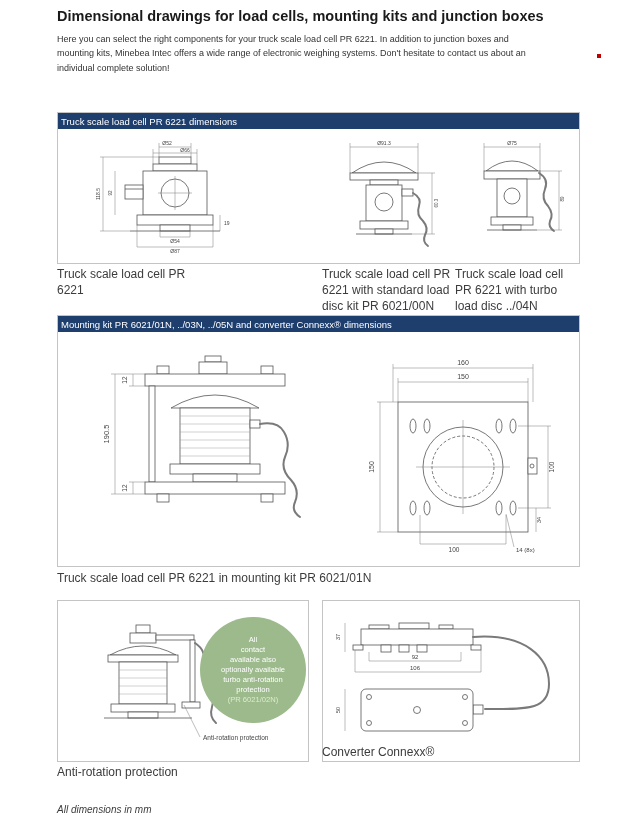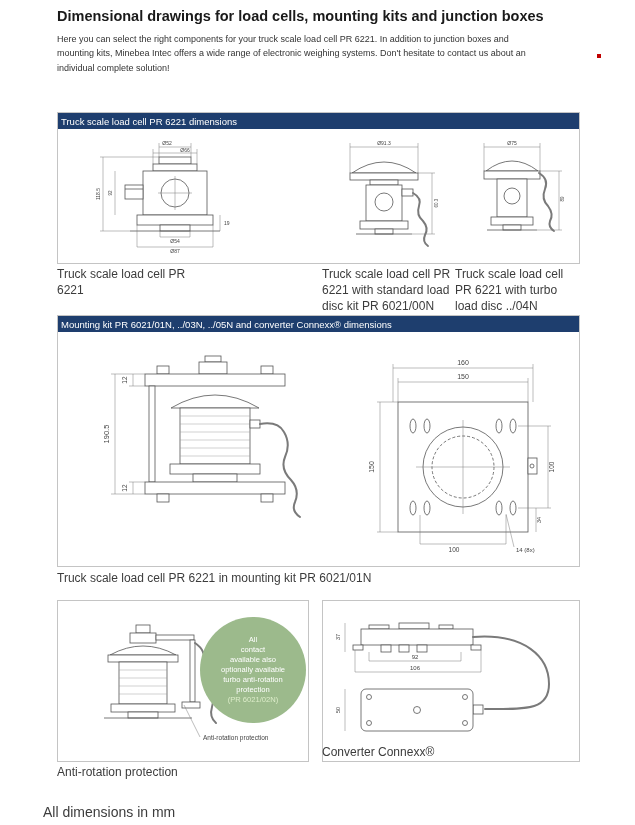--- a/index.html
+++ b/index.html
@@ -6,21 +6,21 @@
   body{width:635px;height:825px;position:relative;background:#ffffff;
        font-family:"Liberation Sans",sans-serif;color:#222;overflow:hidden;}
   .abs{position:absolute;}
   .title{left:57px;top:8px;font-size:14.5px;font-weight:700;color:#1a1a1a;text-align:center;}
   .intro{left:57px;top:32px;width:482px;font-size:9px;line-height:1.6;color:#333;}
   .red-dot{left:597px;top:54px;width:4px;height:4px;background:#c00000;}
   .panel{position:absolute;border:1px solid #c4c4c4;background:#fff;}
   .panel-header{position:absolute;left:0;top:0;right:0;height:16px;background:#1e3e6e;color:#fff;
                 font-size:9.5px;display:flex;align-items:center;padding-left:3px;}
   .caption{position:absolute;font-size:12px;color:#3c3c3c;line-height:1.35;}
-  .footer-note{left:43px;top:804px;font-size:14px;color:#3c3c3c;}
+  .footer-note{left:57px;top:804px;font-size:10px;color:#3c3c3c;font-style:italic;}
   .badge{position:absolute;border-radius:50%;background:#9cba8c;display:flex;flex-direction:column;
          align-items:center;justify-content:center;text-align:center;color:#fff;
          font-size:7.6px;line-height:1.3;}
   .badge .last{color:#dcecc9;}
   svg{position:absolute;}
   svg text{font-family:"Liberation Sans",sans-serif;fill:#444;}
   .tl{stroke:#555;stroke-width:0.8;fill:none;}
   .tf{stroke:#555;stroke-width:0.8;fill:#fff;}
   .dim{stroke:#7a7a7a;stroke-width:0.5;fill:none;}
   .hatch{stroke:#9a9a9a;stroke-width:0.45;}

